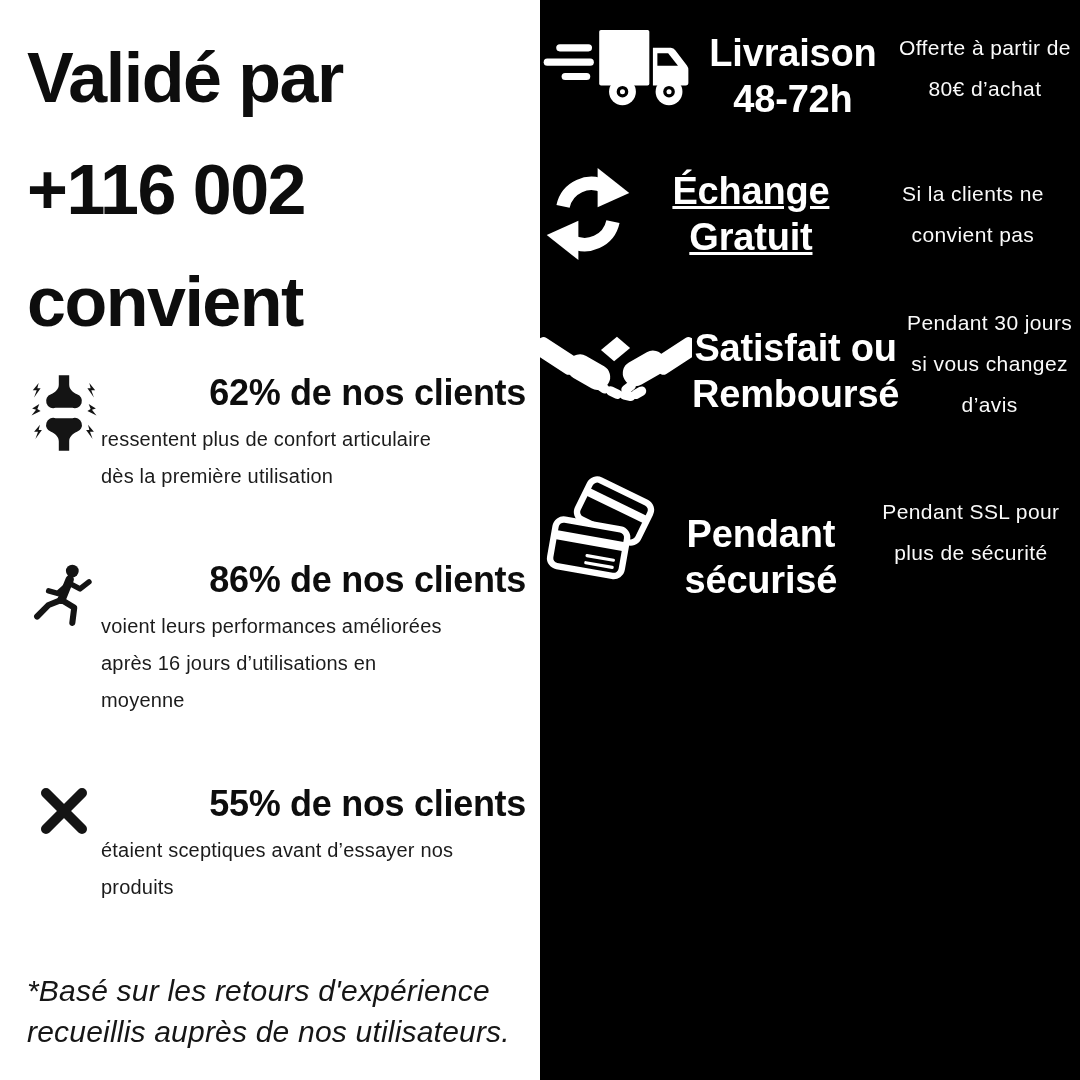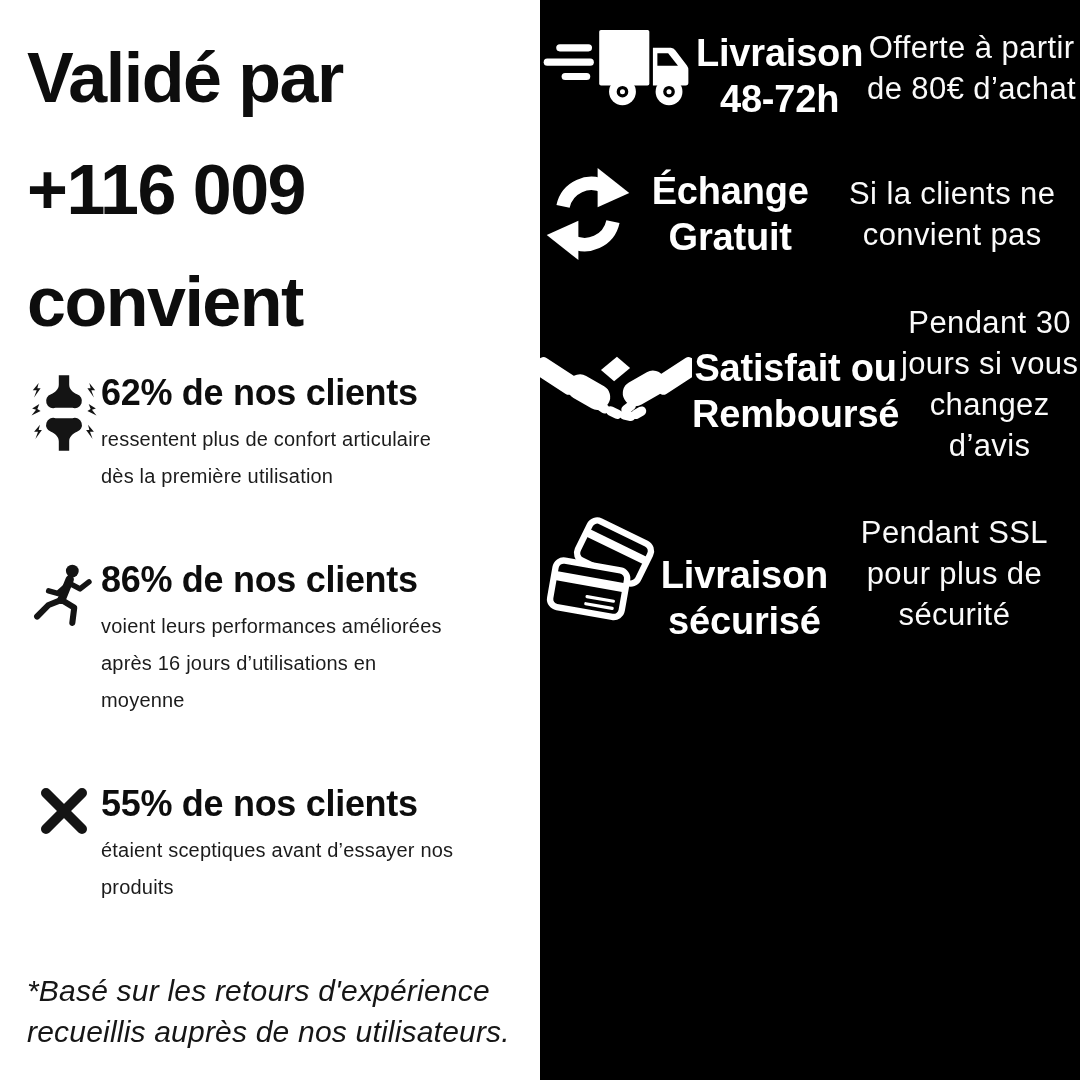--- a/index.html
+++ b/index.html
@@ -19,61 +19,61 @@
     color:#0d0d0d;white-space:nowrap;
   }
   .stat{display:flex;margin-bottom:64px;}
   .stat-icon{
     flex:0 0 74px;width:74px;display:flex;justify-content:center;
     align-items:flex-start;padding-top:2px;color:#141414;
   }
   .stat-text{flex:1;}
   .stat-title{
     font-size:36px;font-weight:700;letter-spacing:-0.3px;
-    color:#0d0d0d;margin-bottom:7px;line-height:42px;
+    color:#0d0d0d;margin-bottom:7px;line-height:42px;text-align:right;
   }
   .stat-body{
     font-size:20px;font-weight:300;line-height:37px;color:#1b1b1b;
     max-width:362px;letter-spacing:0.2px;
   }
   .footnote{
     font-style:italic;font-size:30px;font-weight:300;line-height:41px;
     color:#161616;max-width:492px;margin-top:36px;letter-spacing:0.2px;
   }
   
   .right{
     width:540px;height:1080px;background:#000000;color:#ffffff;
     display:flex;flex-direction:column;align-items:center;text-align:center;
     box-sizing:border-box;flex:0 0 540px;
   }
   .benefit{display:flex;flex-direction:row;align-items:center;justify-content:center;}
   .b-icon{display:flex;justify-content:center;align-items:center;color:#ffffff;}
   .b-title{font-size:38px;font-weight:700;line-height:46px;letter-spacing:-0.2px;}
   .b-sub{
-    font-size:31px;font-weight:300;line-height:41px;letter-spacing:0.4px;
+    font-size:21px;font-weight:300;line-height:41px;letter-spacing:0.4px;
     max-width:478px;color:#fafafa;
   }
   .b1{margin-top:14px;}
   .b1 .b-title{margin-top:16px;}
   .b2{margin-top:44px;}
-  .b2 .b-title{}
+  .b2 .b-title{text-decoration:underline;}
   .b3{margin-top:40px;}
   .b3 .b-title{margin-top:14px;}
   .b4{margin-top:36px;}
   .b4 .b-title{margin-top:50px;}
 </style>
 </head>
 <body>
 
 <div class="canvas">
 
   <div class="left">
     <div class="heading">
       <div class="h-line">Validé par</div>
-      <div class="h-line">+116 009</div>
+      <div class="h-line">+116 002</div>
       <div class="h-line">convient</div>
     </div>
 
     <div class="stat">
       <div class="stat-icon">
         <svg width="66" height="78" viewBox="0 0 100 120" fill="currentColor" xmlns="http://www.w3.org/2000/svg">
           <path d="M42,2 h16 v14 c0,7 5,12 12,15 a11,11 0 0 1 -7,21 h-26 a11,11 0 0 1 -7,-21 c7,-3 12,-8 12,-15 z"></path>
           <path d="M42,118 h16 v-14 c0,-7 5,-12 12,-15 a11,11 0 0 0 -7,-21 h-26 a11,11 0 0 0 -7,21 c7,3 12,8 12,15 z"></path>
           <g>
             <path d="M11,14 L2,25 L8,25 L4,36 L14,22 L9,22 Z"></path>
@@ -192,18 +192,18 @@
             <rect x="42" y="31" width="74" height="9" fill="currentColor"></rect>
           </g>
           <g transform="rotate(10 50 85)">
             <rect x="12" y="56" width="80" height="52" rx="9" fill="#000000" stroke="currentColor" stroke-width="7"></rect>
             <rect x="12" y="69" width="80" height="10" fill="currentColor"></rect>
             <rect x="50" y="89" width="33" height="3.5" rx="1.7" fill="currentColor"></rect>
             <rect x="50" y="97" width="33" height="3.5" rx="1.7" fill="currentColor"></rect>
           </g>
         </svg>
       </div>
-      <div class="b-title">Livraison sécurisé</div>
+      <div class="b-title">Pendant sécurisé</div>
       <div class="b-sub">Pendant SSL pour plus de sécurité</div>
     </div>
 
   </div>
 </div>
 
 </body></html>

